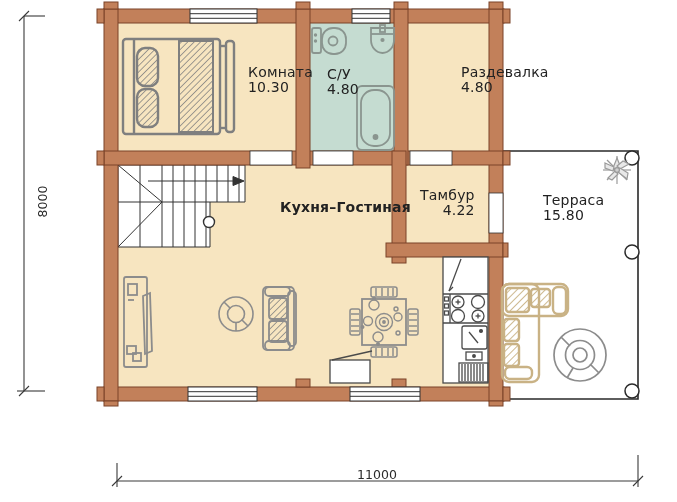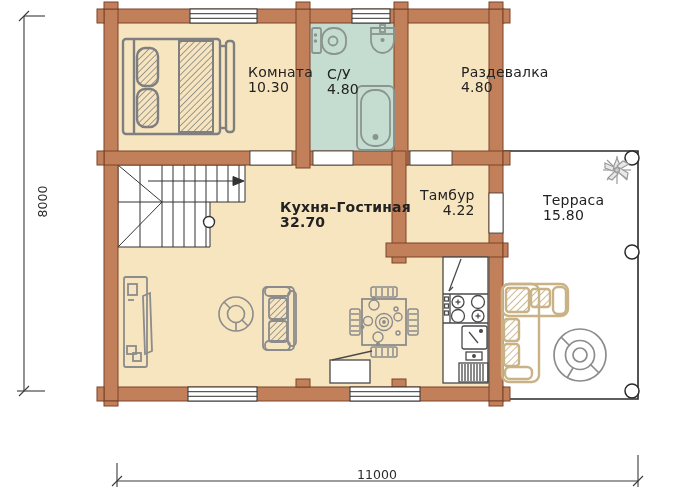--- a/index.html
+++ b/index.html
@@ -332,21 +332,20 @@
 <div class="room-label" style="left:327px;top:66px;">
   <div class="rl-name">С/У</div>
   <div class="rl-area">4.80</div>
 </div>
 <div class="room-label" style="left:421px;top:64px;margin-left:40px;">
   <div class="rl-name">Раздевалка</div>
   <div class="rl-area">4.80</div>
 </div>
 <div class="room-label" style="left:280px;top:199px;font-weight:bold;">
   <div class="rl-name">Кухня–Гостиная</div>
-  <div class="rl-area">32.70</div>
 </div>
 <div class="room-label" style="left:420px;top:187px;text-align:right;">
   <div class="rl-name">Тамбур</div>
   <div class="rl-area">4.22</div>
 </div>
 <div class="room-label" style="left:543px;top:192px;">
   <div class="rl-name">Терраса</div>
   <div class="rl-area">15.80</div>
 </div>
 

